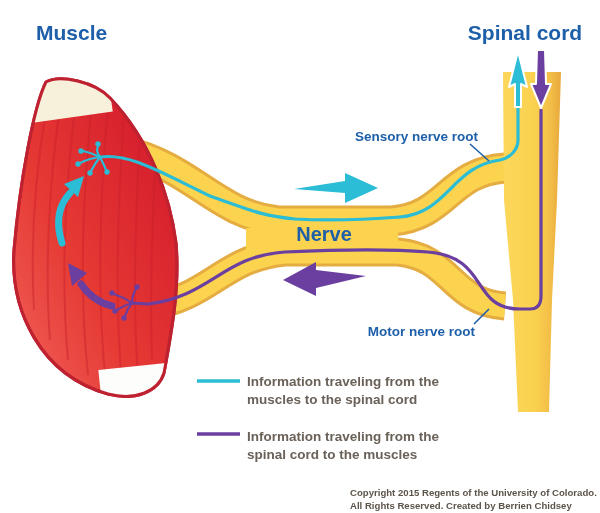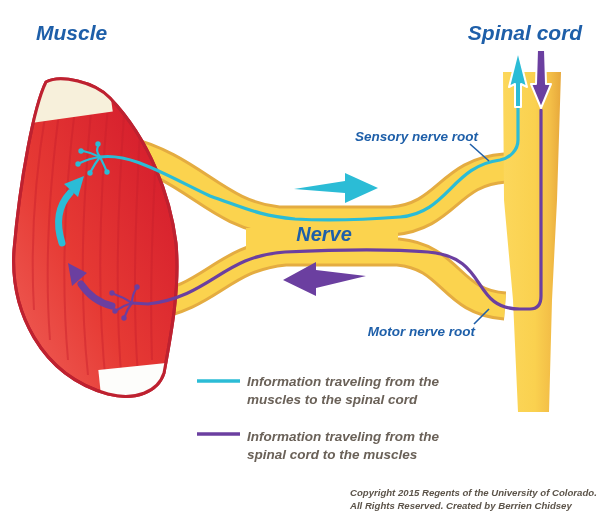--- a/index.html
+++ b/index.html
@@ -1,17 +1,17 @@
 <!DOCTYPE html>
 <html><head>
 <meta charset="utf-8">
 <style>
   html,body{margin:0;padding:0;background:#fff;}
   #stage{position:relative;width:600px;height:513px;background:#ffffff;overflow:hidden;
-         font-family:"Liberation Sans", "DejaVu Sans", sans-serif;font-style:italic;}
+         font-family:"Liberation Sans", "DejaVu Sans", sans-serif;}
   svg{position:absolute;left:0;top:0;}
   text{font-family:"Liberation Sans", "DejaVu Sans", sans-serif;}
   .big-label{font-size:21px;font-weight:700;}
   .nerve-label{font-size:20px;font-weight:700;}
   .root-label{font-size:13.5px;font-weight:700;}
   .legend-text{font-size:13.5px;font-weight:700;}
   .footer-text{font-size:9.6px;font-weight:700;}
 </style>
 </head>
 <body>

